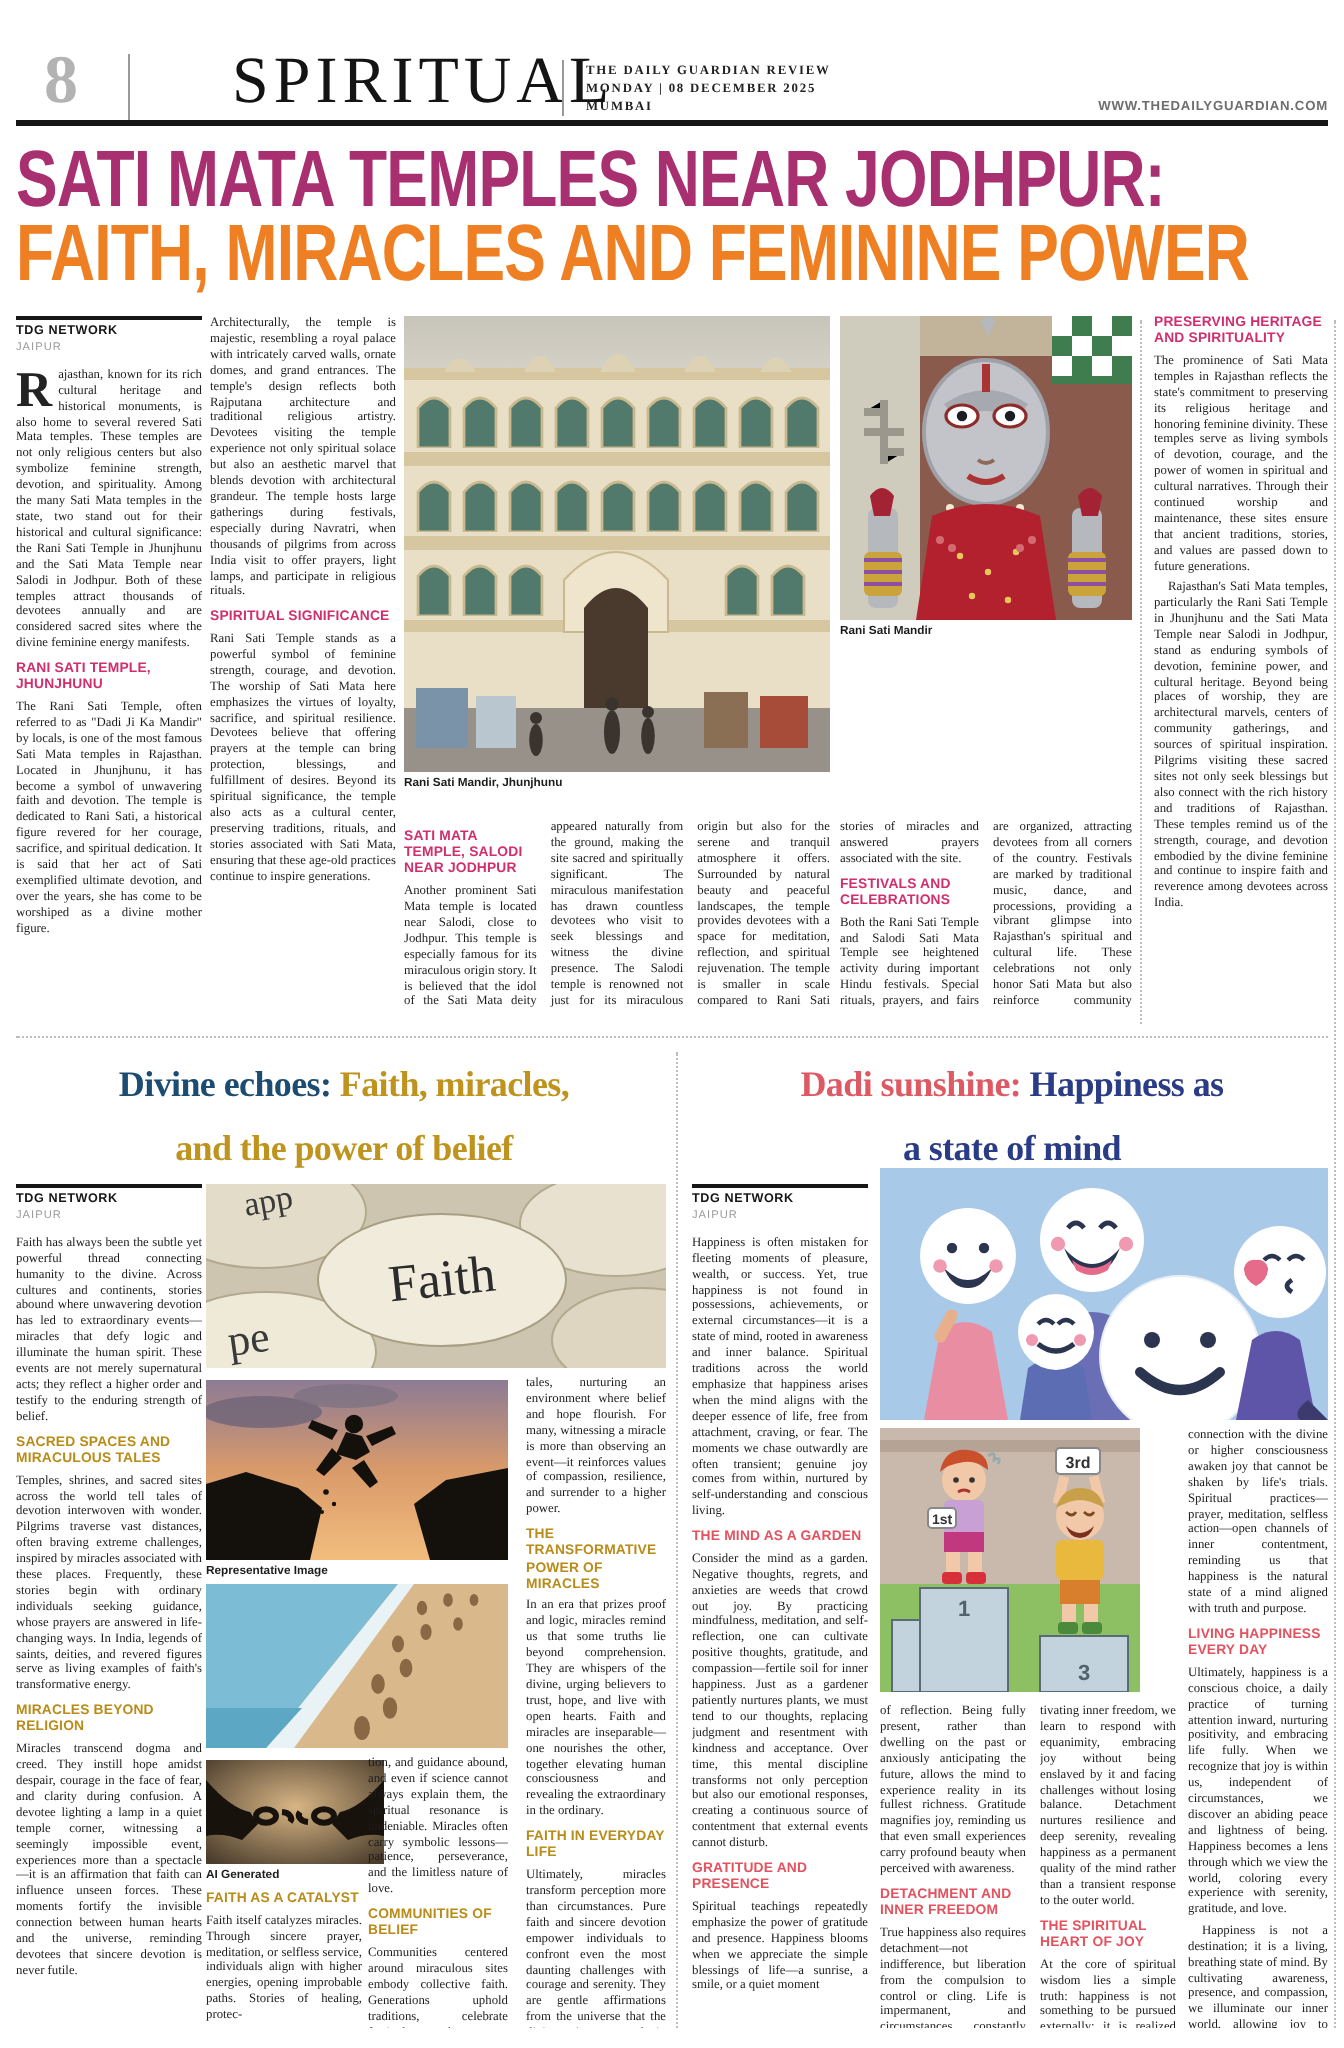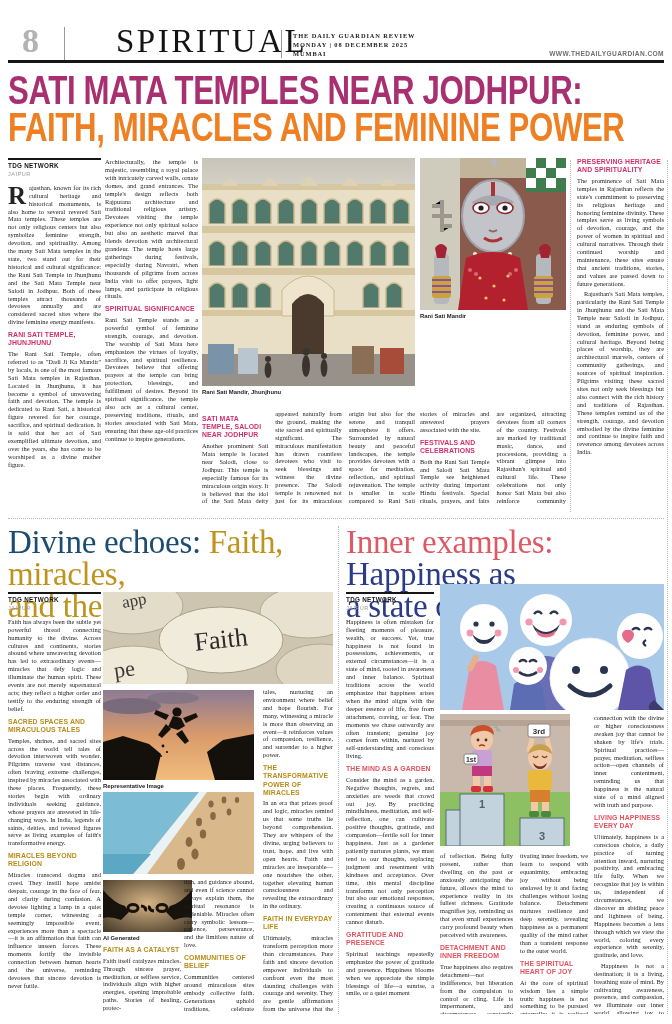--- a/index.html
+++ b/index.html
@@ -16,21 +16,21 @@
   .site-url{font:700 6.6px "Liberation Sans",sans-serif;color:#6e6e6e;letter-spacing:.4px;}
   .thick-rule{height:3px;background:#161616;}
 
   
   .lead-hl{font-family:"Liberation Sans",sans-serif;font-weight:800;font-size:40px;line-height:37px;
            white-space:nowrap;letter-spacing:-.5px;transform:scaleX(.78);transform-origin:0 50%;}
   .hl-magenta{color:#a93070;}
   .hl-orange{color:#ef7f23;}
 
   
-  .serif-hl{font-family:"Liberation Serif",serif;font-weight:400;font-size:33px;line-height:32px;letter-spacing:-.3px;}
+  .serif-hl{font-family:"Liberation Serif",serif;font-weight:700;font-size:18px;line-height:32px;letter-spacing:-.3px;text-align:center;}
   .hl-blue{color:#1d4c72;} .hl-gold{color:#bf941e;}
   .hl-rose{color:#dd5a64;} .hl-navy{color:#2a3c85;}
 
   
   .body-col{font-family:"Liberation Serif",serif;font-size:6.4px;line-height:7.9px;text-align:justify;
             color:#1d1d1f;overflow:hidden;}
   .body-col p{margin:0 0 2.5px 0;}
   .body-col p.indent{text-indent:7px;}
   .subhead{font-family:"Liberation Sans",sans-serif;font-weight:bold;font-size:6.9px;line-height:8.2px;
            margin:5px 0 2.5px 0;letter-spacing:.1px;text-align:left;break-after:avoid;}
@@ -358,21 +358,21 @@
 
   <div class="abs body-col" style="left:263px;top:688px;width:70px;height:326px;">
     <p>tales, nurturing an environment where belief and hope flourish. For many, witnessing a miracle is more than observing an event—it reinforces values of compassion, resilience, and surrender to a higher power.</p>
     <div class="subhead sub-gold">THE TRANSFORMATIVE POWER OF MIRACLES</div>
     <p>In an era that prizes proof and logic, miracles remind us that some truths lie beyond comprehension. They are whispers of the divine, urging believers to trust, hope, and live with open hearts. Faith and miracles are inseparable—one nourishes the other, together elevating human consciousness and revealing the extraordinary in the ordinary.</p>
     <div class="subhead sub-gold">FAITH IN EVERYDAY LIFE</div>
     <p>Ultimately, miracles transform perception more than circumstances. Pure faith and sincere devotion empower individuals to confront even the most daunting challenges with courage and serenity. They are gentle affirmations from the universe that the divine exists—not only in temples or shrines but in the hearts of all who truly believe.</p>
   </div>
 
   <div class="abs serif-hl" style="left:346px;top:526px;width:320px;">
-    <div><span class="hl-rose">Inner examples: </span><span class="hl-navy">Happiness as</span></div>
+    <div><span class="hl-rose">Dadi sunshine: </span><span class="hl-navy">Happiness as</span></div>
     <div class="hl-navy">a state of mind</div>
   </div>
 
   <div class="abs body-col" style="left:346px;top:592px;width:88px;height:422px;">
     <div class="byline">
       <div class="net">TDG NETWORK</div>
       <div class="city">JAIPUR</div>
     </div>
     <p>Happiness is often mistaken for fleeting moments of pleasure, wealth, or success. Yet, true happiness is not found in possessions, achievements, or external circumstances—it is a state of mind, rooted in awareness and inner balance. Spiritual traditions across the world emphasize that happiness arises when the mind aligns with the deeper essence of life, free from attachment, craving, or fear. The moments we chase outwardly are often transient; genuine joy comes from within, nurtured by self-understanding and conscious living.</p>
     <div class="subhead sub-rose">THE MIND AS A GARDEN</div>

